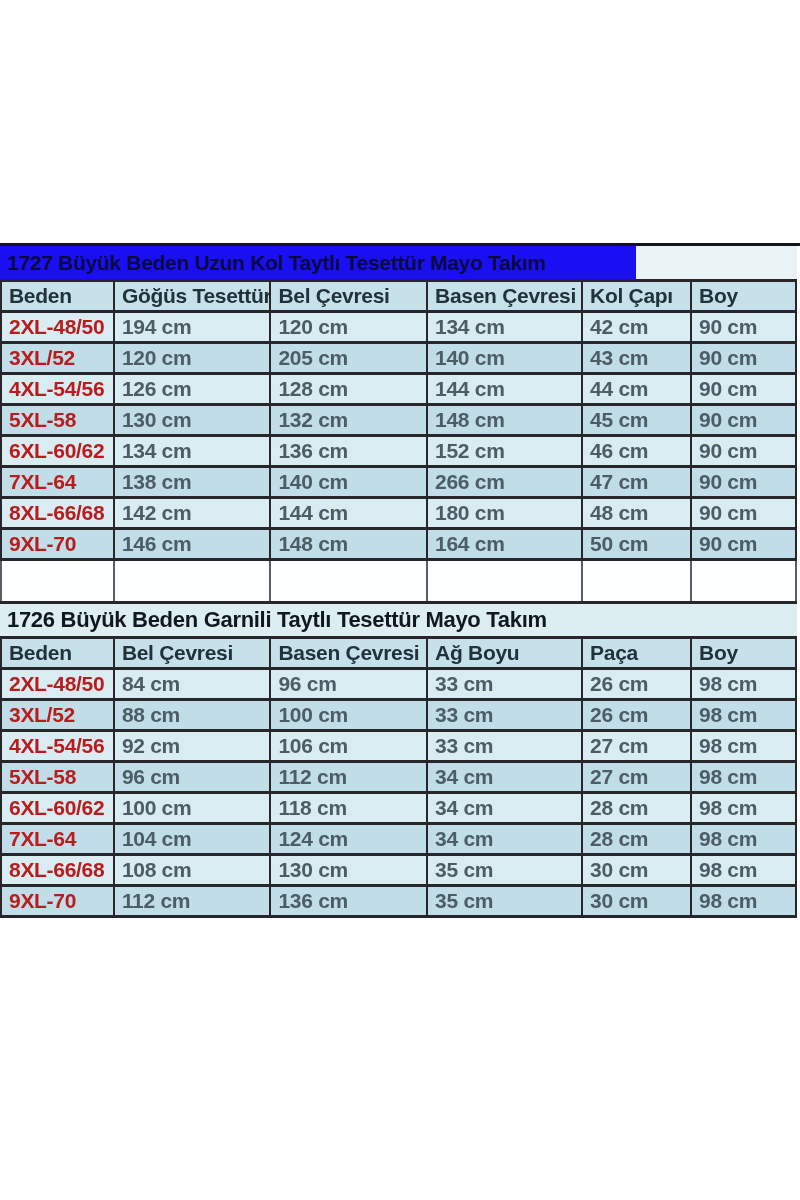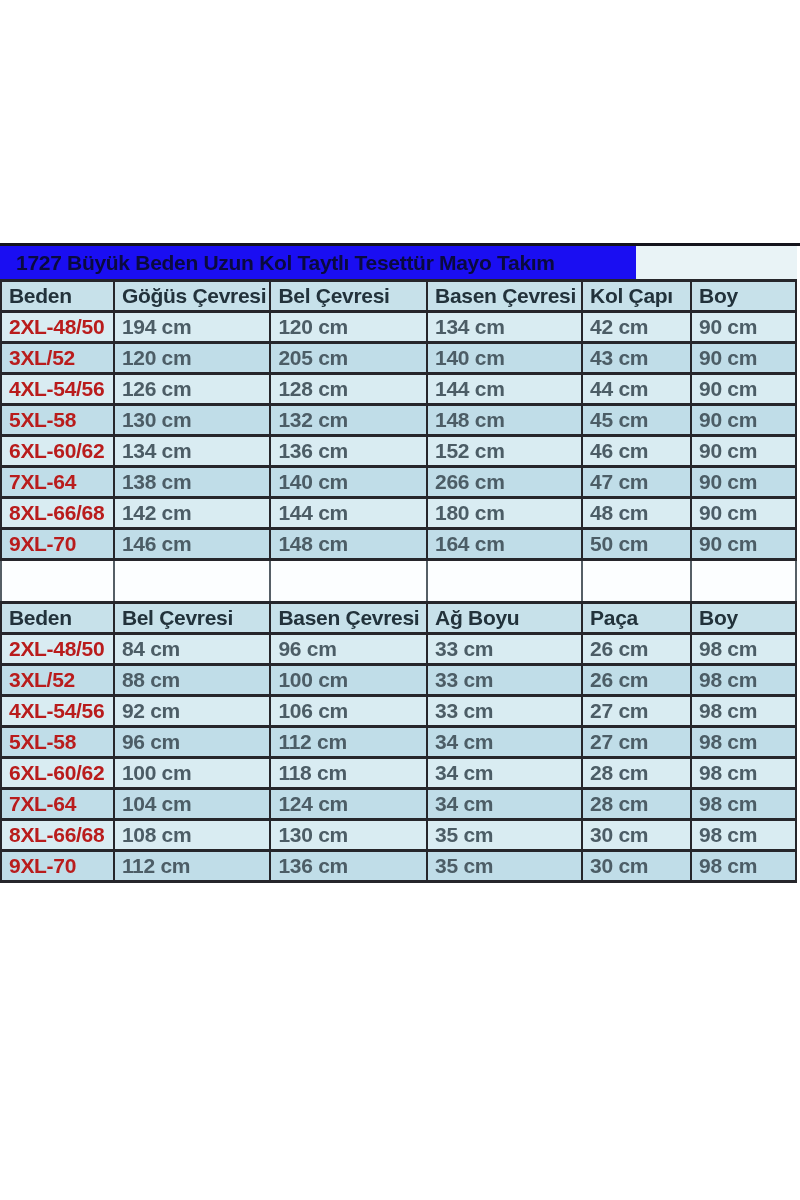--- a/index.html
+++ b/index.html
@@ -20,21 +20,21 @@
   }
   .topline { width: 800px; height: 3px; background: #14141c; }
 
   
   .titlebar1 {
     width: 797px; height: 33px; background: #e9f3f6;
     border-bottom: 0;
   }
   .hl {
     display: flex; align-items: center; box-sizing: border-box;
-    width: 636px; height: 33px; padding-left: 16px;
+    width: 636px; height: 33px; padding-left: 7px;
     background: var(--highlight-blue);
     color: #0a0a3f; font-weight: bold; font-size: 21px;
     white-space: nowrap; overflow: hidden; letter-spacing: -0.3px;
   }
 
   table.size {
     border-collapse: collapse; table-layout: fixed;
     width: 797px;
     border: 2px solid var(--border-dark);
     border-bottom: 3px solid var(--border-dark);
@@ -90,21 +90,21 @@
       <col class="c0">
         <col class="c1">
         <col class="c2">
       <col class="c3">
         <col class="c4">
         <col class="c5">
     </colgroup>
     <thead>
         <tr>
           <th>Beden</th>
-          <th>Göğüs Çevresi</th>
+          <th>Göğüs Tesettür</th>
           <th>Bel Çevresi</th>
           <th>Basen Çevresi</th>
           <th>Kol Çapı</th>
           <th>Boy</th>
         </tr>
       </thead>
     <tbody>
         <tr>
           <td>2XL-48/50</td>
           <td>194 cm</td>
@@ -174,20 +174,21 @@
 
   <div class="spacer">
     <span class="c0"></span>
       <span class="c1"></span>
       <span class="c2"></span>
     <span class="c3"></span>
       <span class="c4"></span>
       <span class="c5"></span>
   </div>
 
+  <div class="titlebar2">1726 Büyük Beden Garnili Taytlı Tesettür Mayo Takım</div>
 
   <table class="size">
     <colgroup>
       <col class="c0">
         <col class="c1">
         <col class="c2">
       <col class="c3">
         <col class="c4">
         <col class="c5">
     </colgroup>

